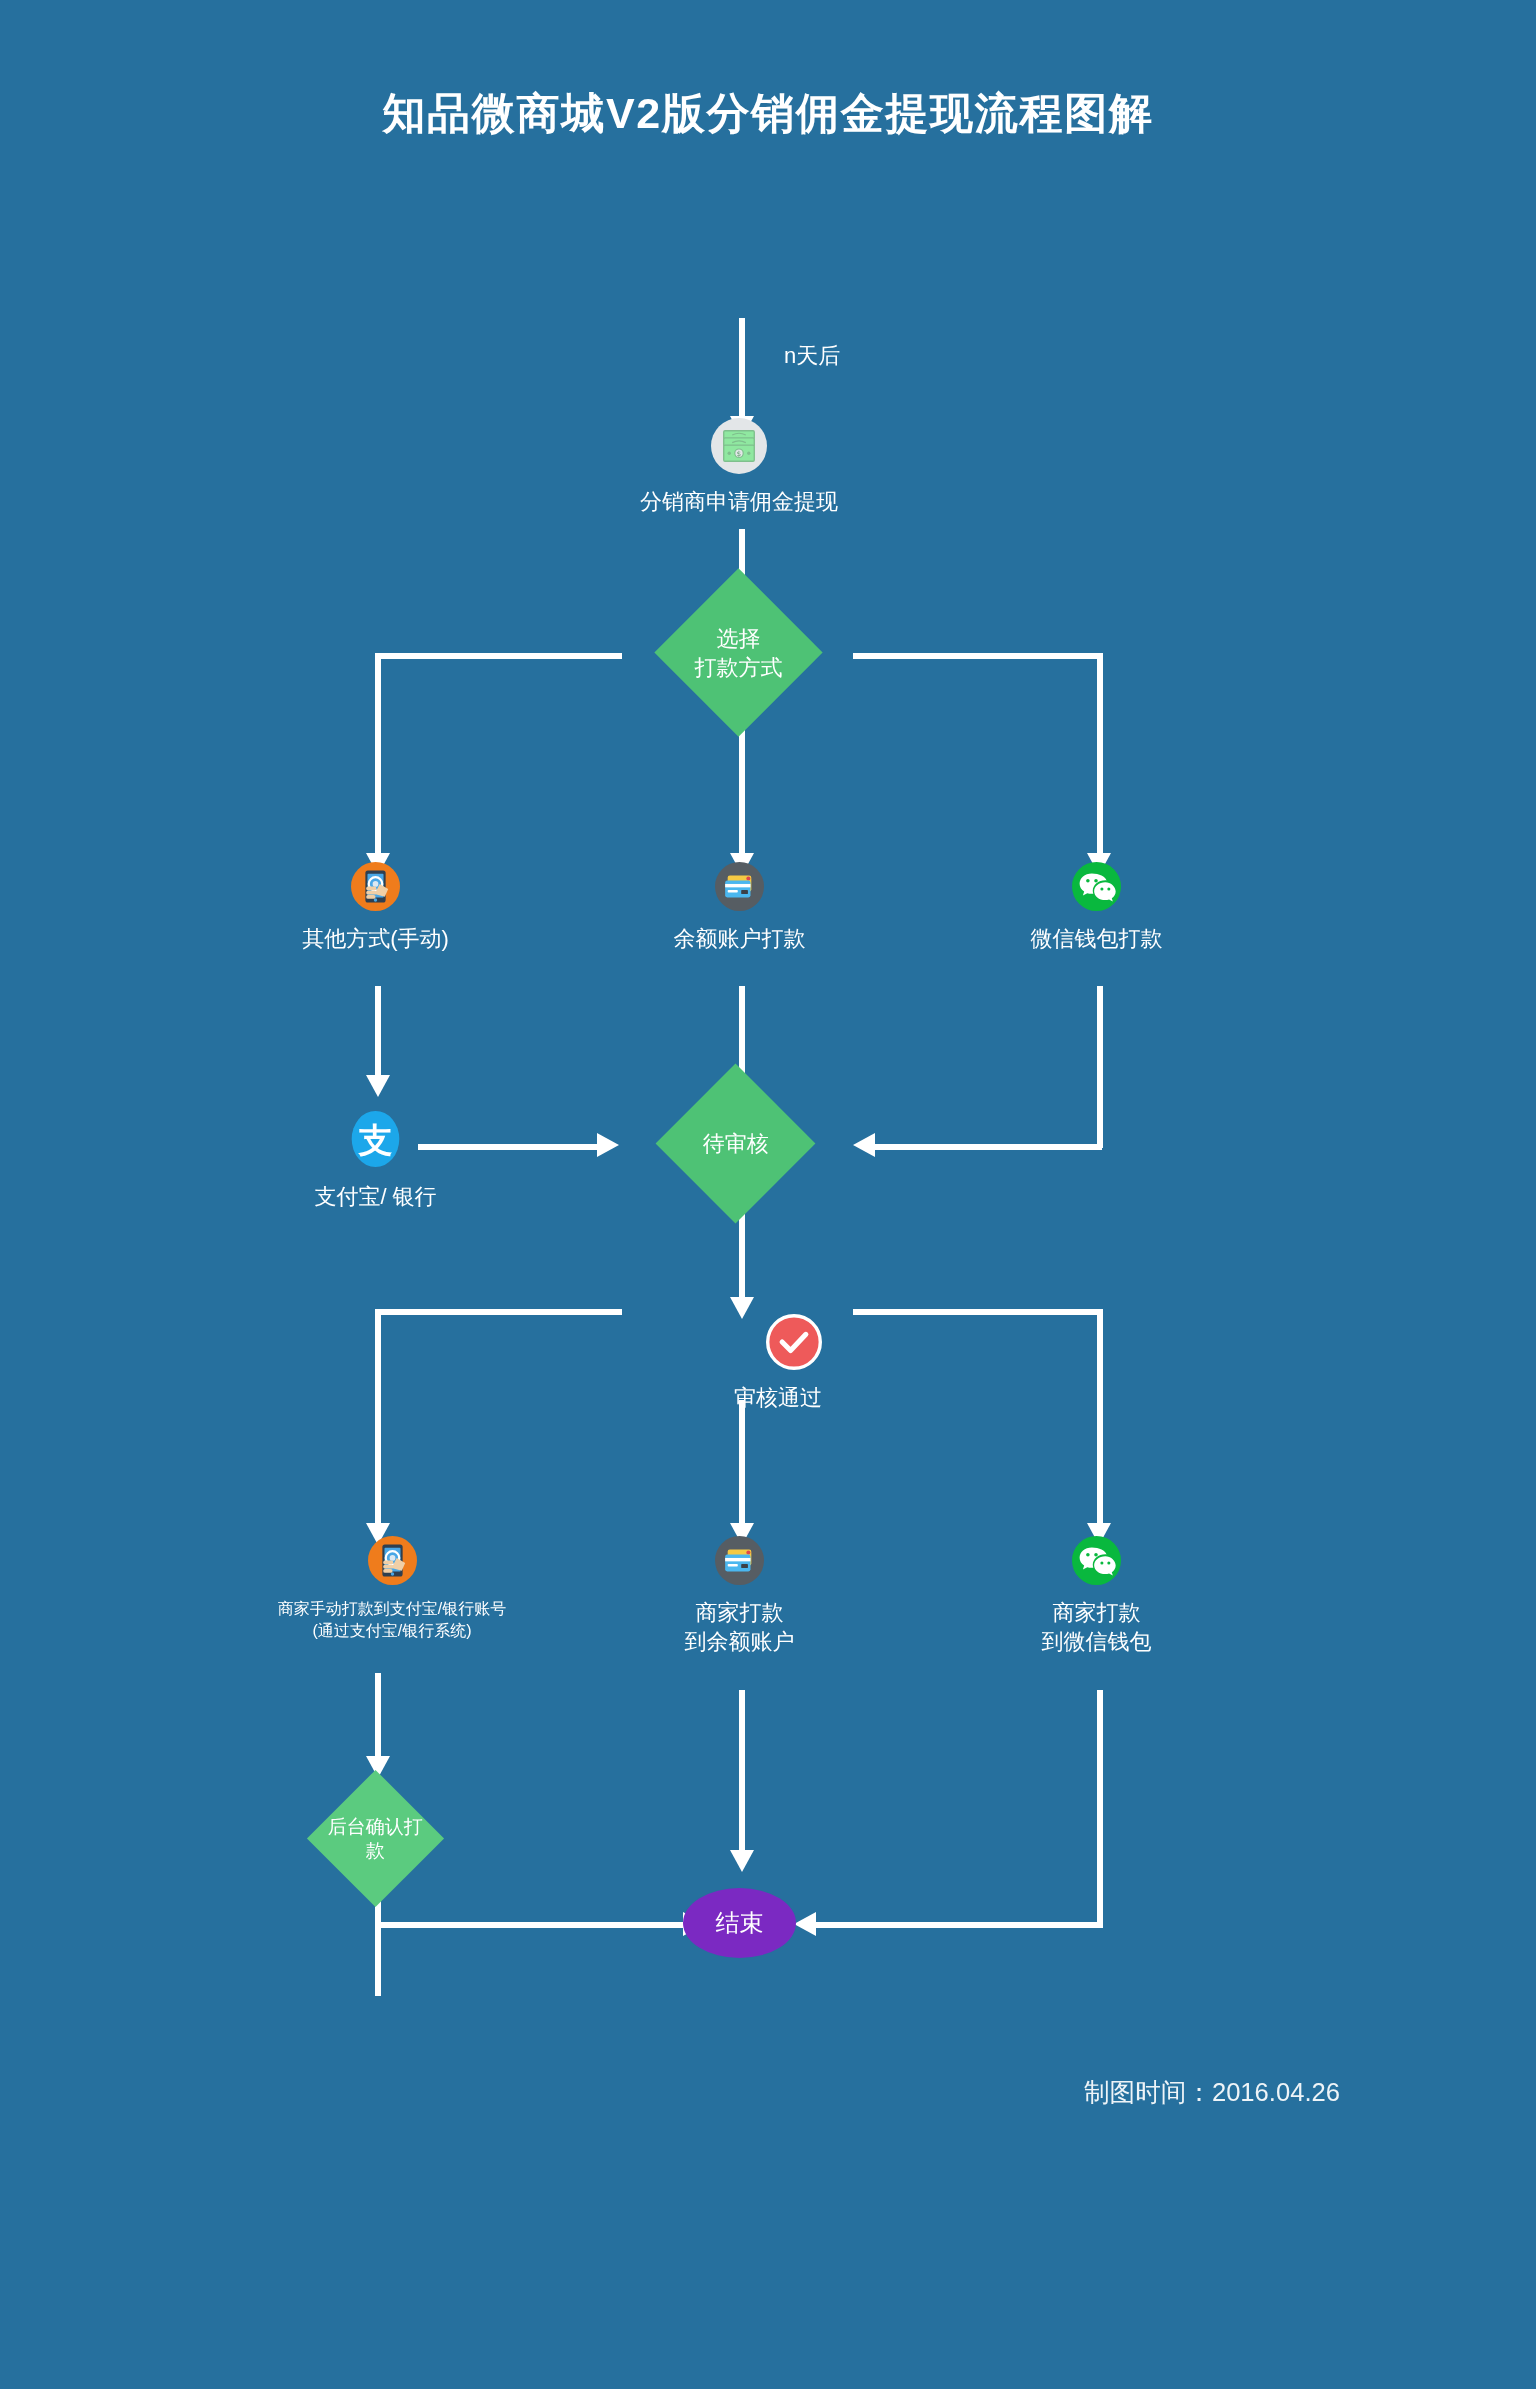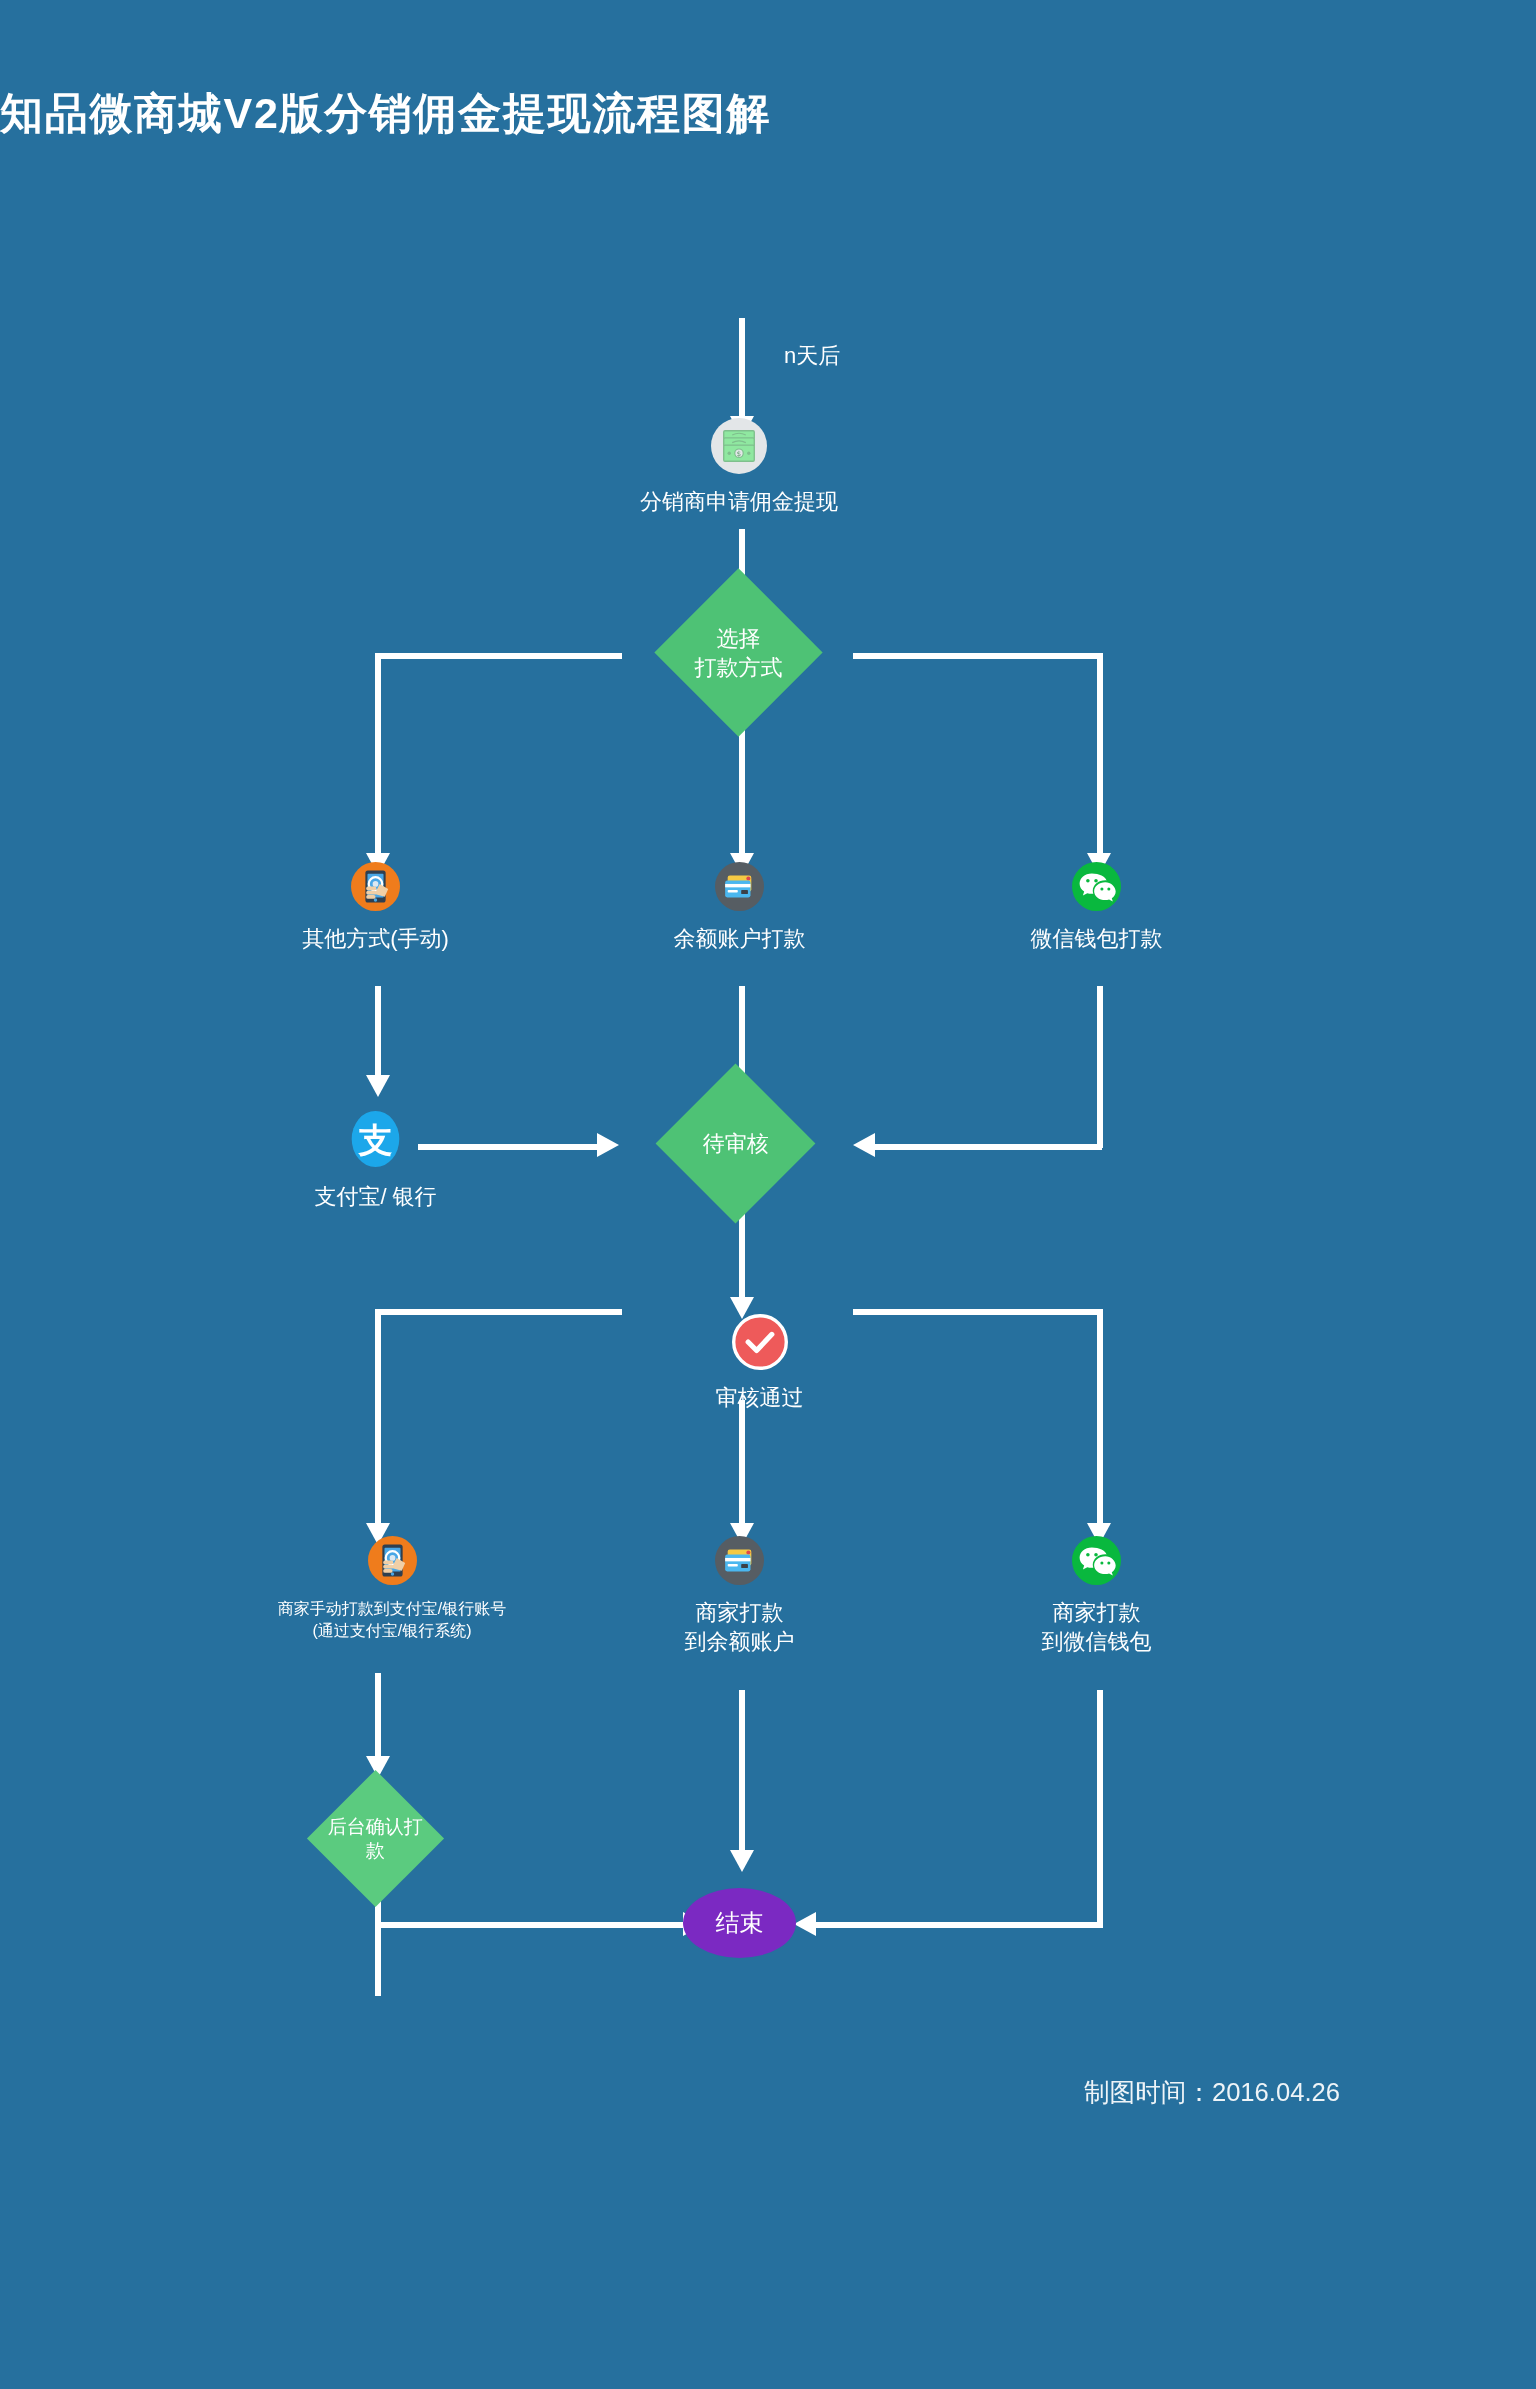--- a/index.html
+++ b/index.html
@@ -8,20 +8,21 @@
     background:#26709e;
     font-family:"Liberation Sans","DejaVu Sans",sans-serif;
     color:#ffffff;
     overflow:hidden;
   }
   #stage{position:relative;width:1536px;height:2389px;}
 
   
   .title{
     position:absolute;left:0;top:85px;width:1536px;
+    text-align:center;
     font-size:43px;font-weight:bold;letter-spacing:1.7px;
     color:#ffffff;
   }
   .footer{
     position:absolute;left:0;top:2075px;width:1340px;
     text-align:right;font-size:25.6px;color:#eef4f8;
   }
 
   
   .node{position:absolute;text-align:center;}
@@ -229,21 +230,21 @@
         <text x="30" y="50" font-size="40" font-weight="bold" fill="#ffffff" text-anchor="middle" font-family="DejaVu Sans, sans-serif">支</text>
       </svg>
     </span>
     <span class="caption">支付宝/ 银行</span>
   </div>
 
   <div class="diamond" style="left:679px;top:1087px;width:113px;height:113px;">
     <span>待审核</span>
   </div>
 
-  <div class="node" style="left:674px;top:1314px;width:171px;">
+  <div class="node" style="left:651px;top:1314px;width:171px;text-align:right;">
     <span class="icon">
       <svg width="56" height="56" viewBox="0 0 66 66">
         <circle cx="33" cy="33" r="31" fill="#ee5a5a" stroke="#ffffff" stroke-width="4"></circle>
         <path d="M19 33 L29 43 L47 24" fill="none" stroke="#ffffff" stroke-width="6" stroke-linecap="round" stroke-linejoin="round"></path>
       </svg>
     </span>
     <span class="caption">审核通过</span>
   </div>
 
   <div class="node" style="left:230px;top:1536px;width:324px;">

